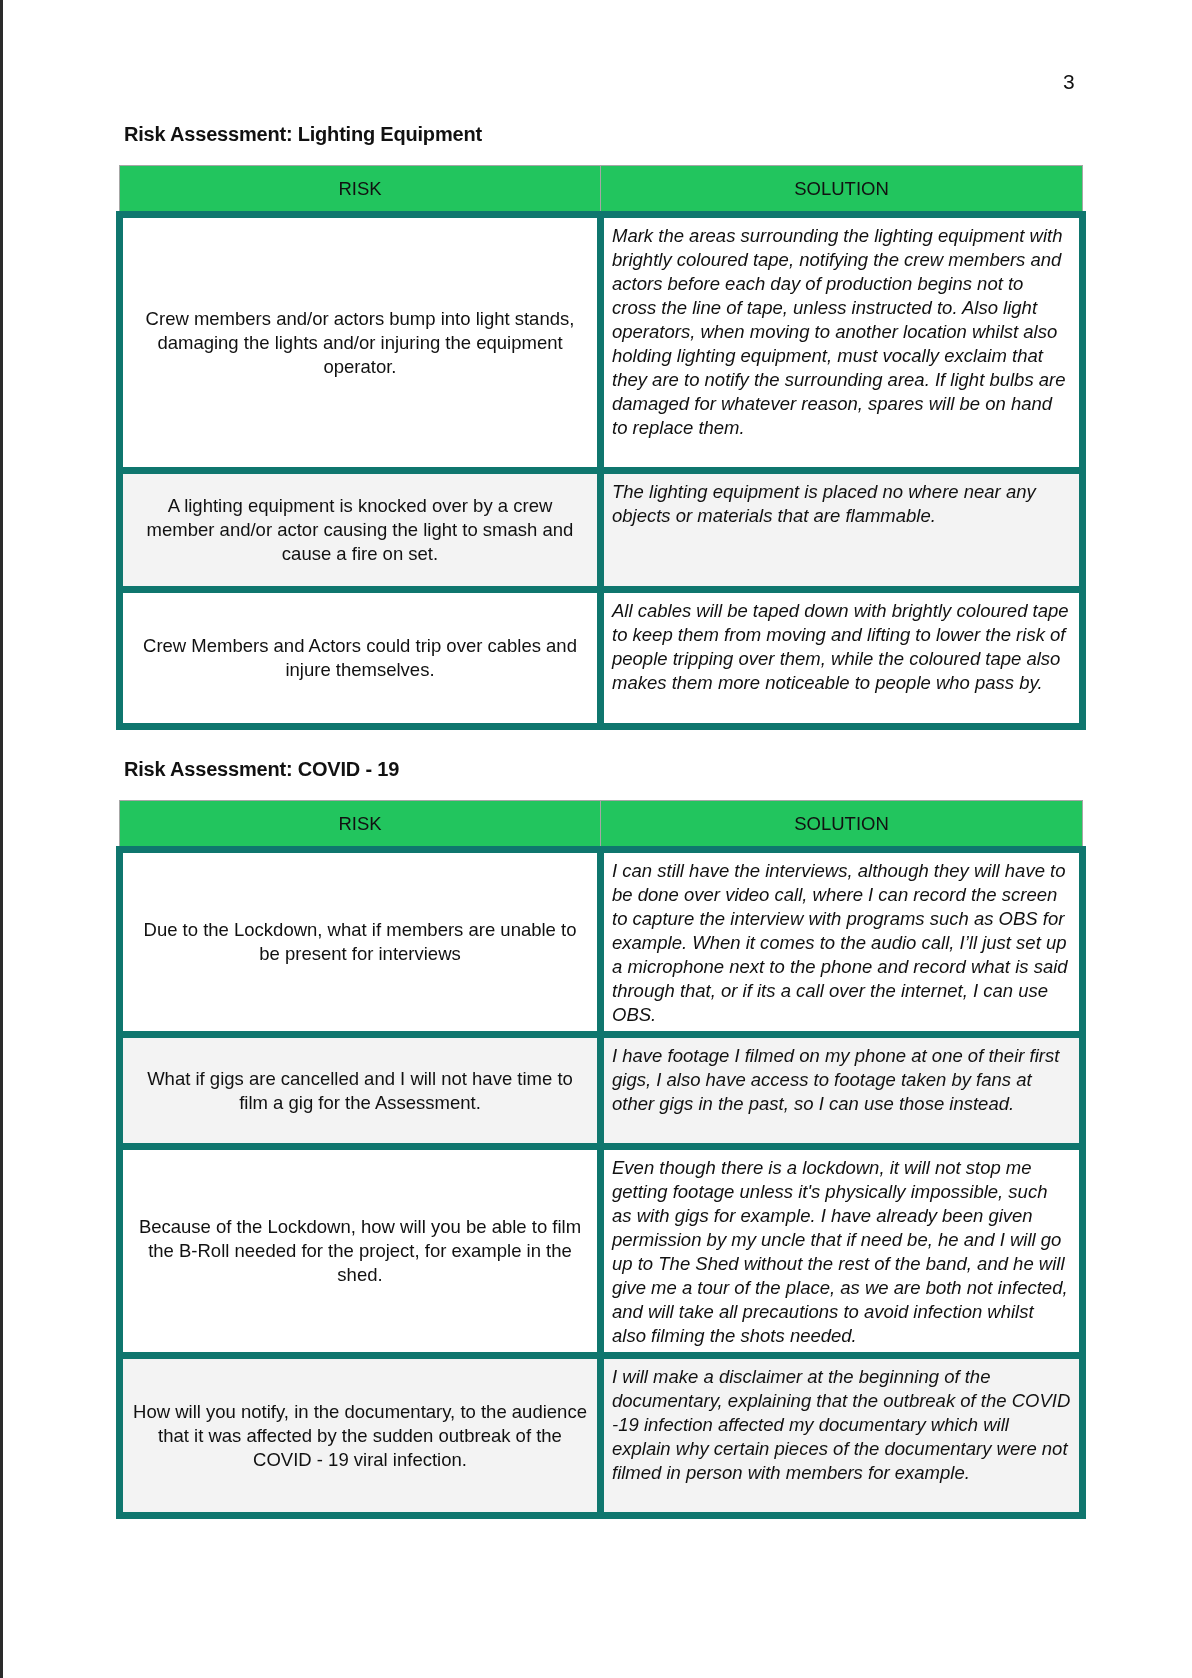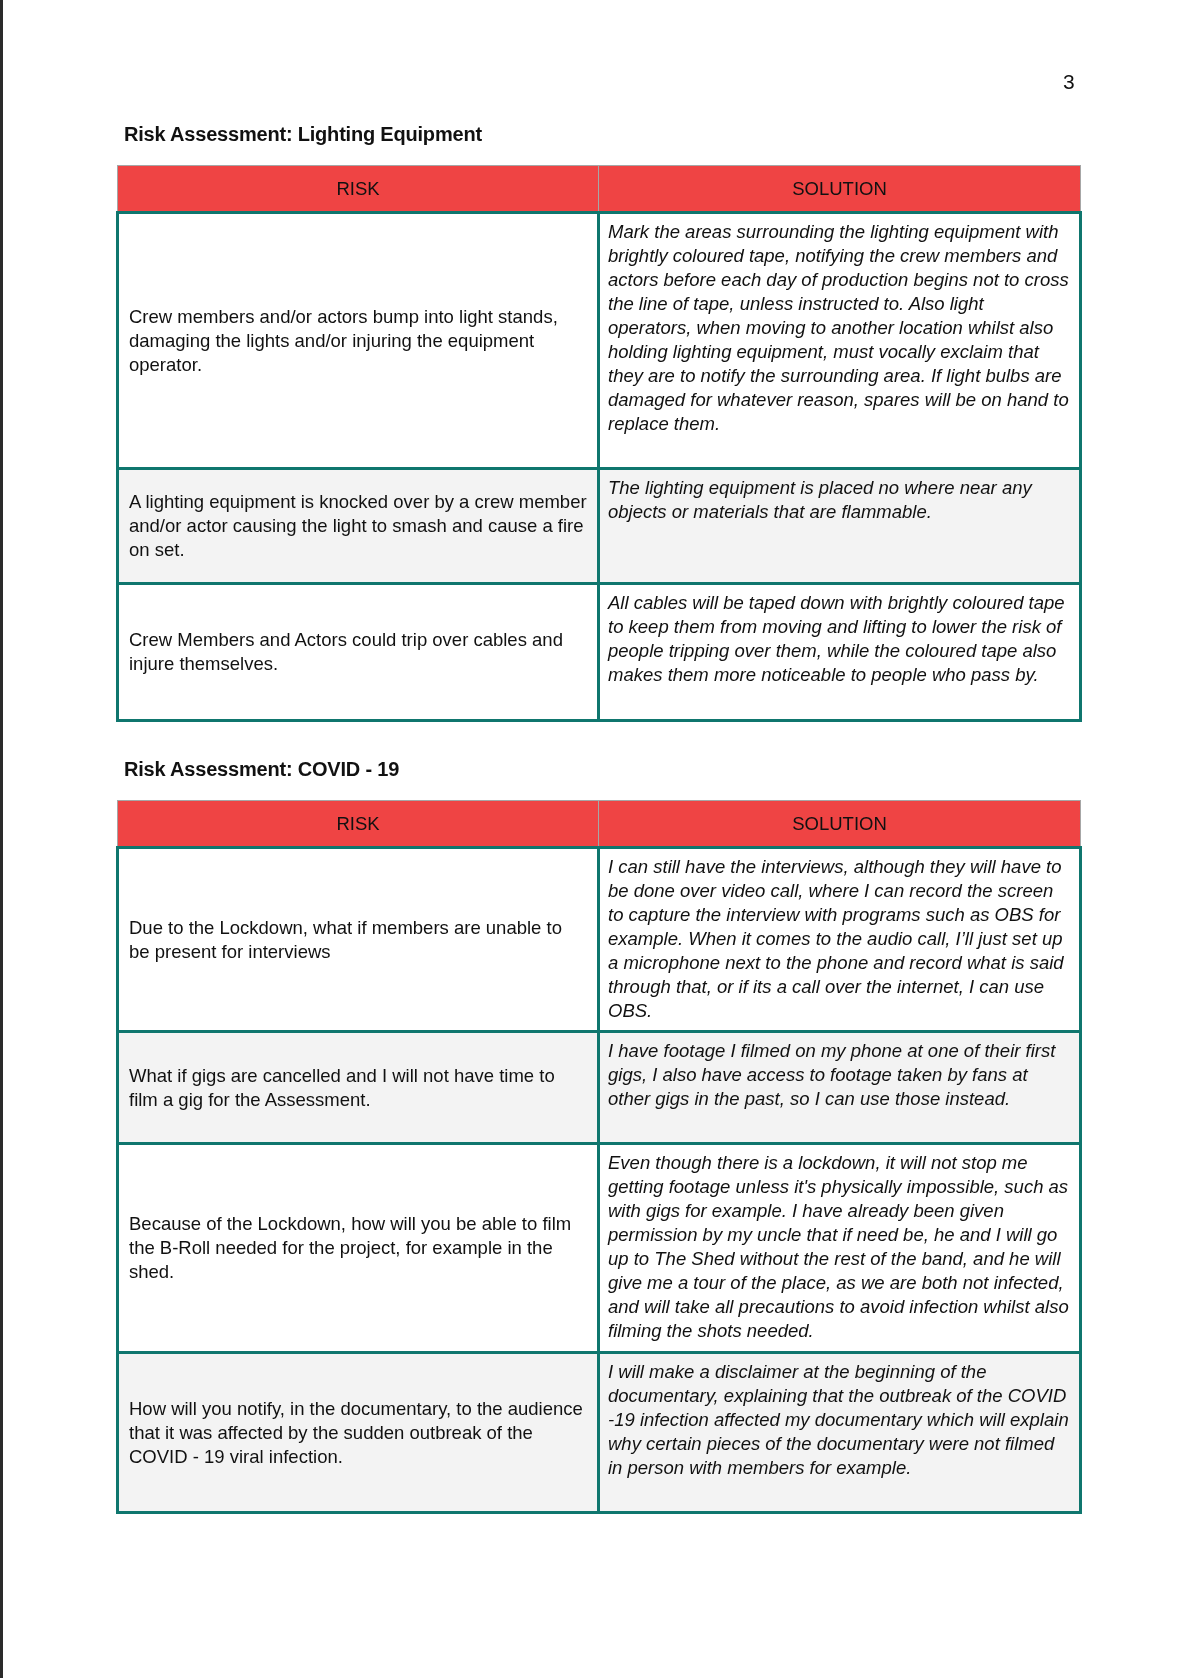--- a/index.html
+++ b/index.html
@@ -27,35 +27,35 @@
   table.risk {
     position: absolute; left: 116px; width: 963px;
     border-collapse: collapse;
     table-layout: fixed;
     font-size: 18.5px;
     line-height: 24px;
   }
   table.risk col.c1 { width: 481px; }
   table.risk col.c2 { width: 482px; }
   table.risk th {
-    background: #ef4444;
+    background: #22c55e;
     font-weight: normal;
     height: 45px;
     text-align: center;
     border: 1px solid #a6a6a6;
     border-bottom: 2px solid #4a4a4a;
     padding: 0;
   }
   table.risk td {
-    border: 3px solid #0f766e;
+    border: 7px solid #0f766e;
     vertical-align: middle;
     padding: 4px 8px;
   }
   table.risk td.risk-cell {
-    text-align: left;
+    text-align: center;
     padding: 20px 10px;
   }
   table.risk td.solution-cell {
     font-style: italic;
     text-align: left;
     vertical-align: top;
     padding: 6px 8px 4px 8px;
   }
   table.risk tr.shaded td { background: #f3f3f3; }
 </style>

